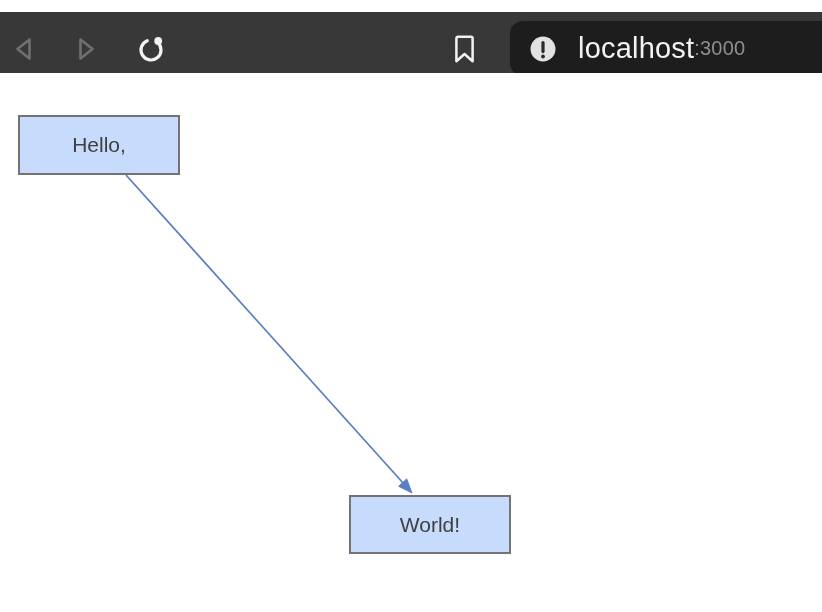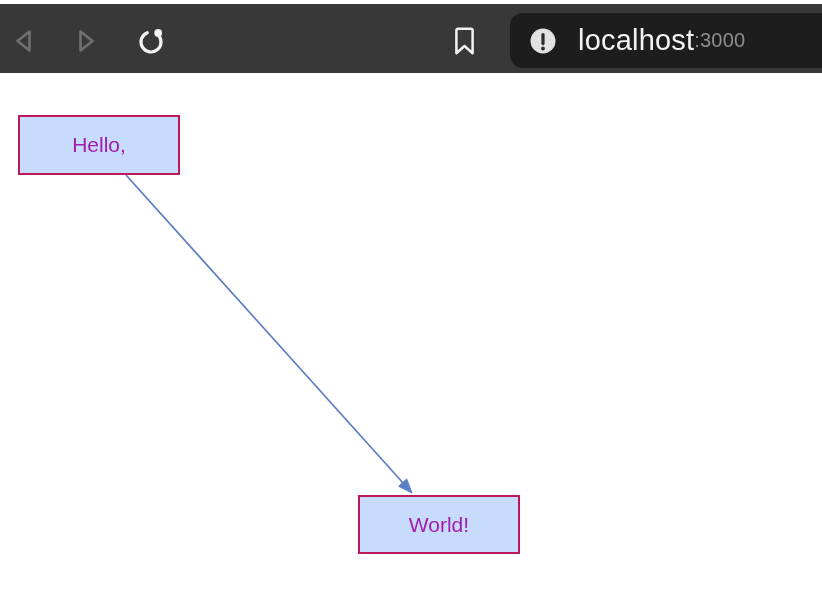--- a/index.html
+++ b/index.html
@@ -14,21 +14,21 @@
   .screen {
     position: relative;
     width: 822px;
     height: 612px;
     overflow: hidden;
     background: #ffffff;
   }
   
   .toolbar {
     position: absolute;
-    top: 4px; left: 0;
+    top: 12px; left: 0;
     width: 822px;
     height: 73px;
     background: #383838;
   }
   .tb-btn {
     position: absolute;
     top: 17px;
     width: 40px;
     height: 40px;
     background: transparent;
@@ -93,30 +93,30 @@
     top: 0; left: 0;
     width: 822px;
     height: 539px;
     pointer-events: none;
   }
   .node {
     position: absolute;
     box-sizing: border-box;
     width: 162px;
     background: #c7dbfc;
-    border: 2px solid #be185d;
-    color: #a21caf;
+    border: 2px solid #737373;
+    color: #404040;
     font-size: 21px;
     display: flex;
     align-items: center;
     justify-content: center;
     user-select: none;
   }
   .node-hello { left: 18px;  top: 42px;  height: 60px; }
-  .node-world { left: 358px; top: 422px; height: 59px; }
+  .node-world { left: 349px; top: 422px; height: 59px; }
 </style>
 </head>
 <body>
 
 <div class="screen">
 
   <header class="toolbar">
 
     <button class="tb-btn btn-back">
       <svg width="22" height="26" viewBox="0 0 22 26">

